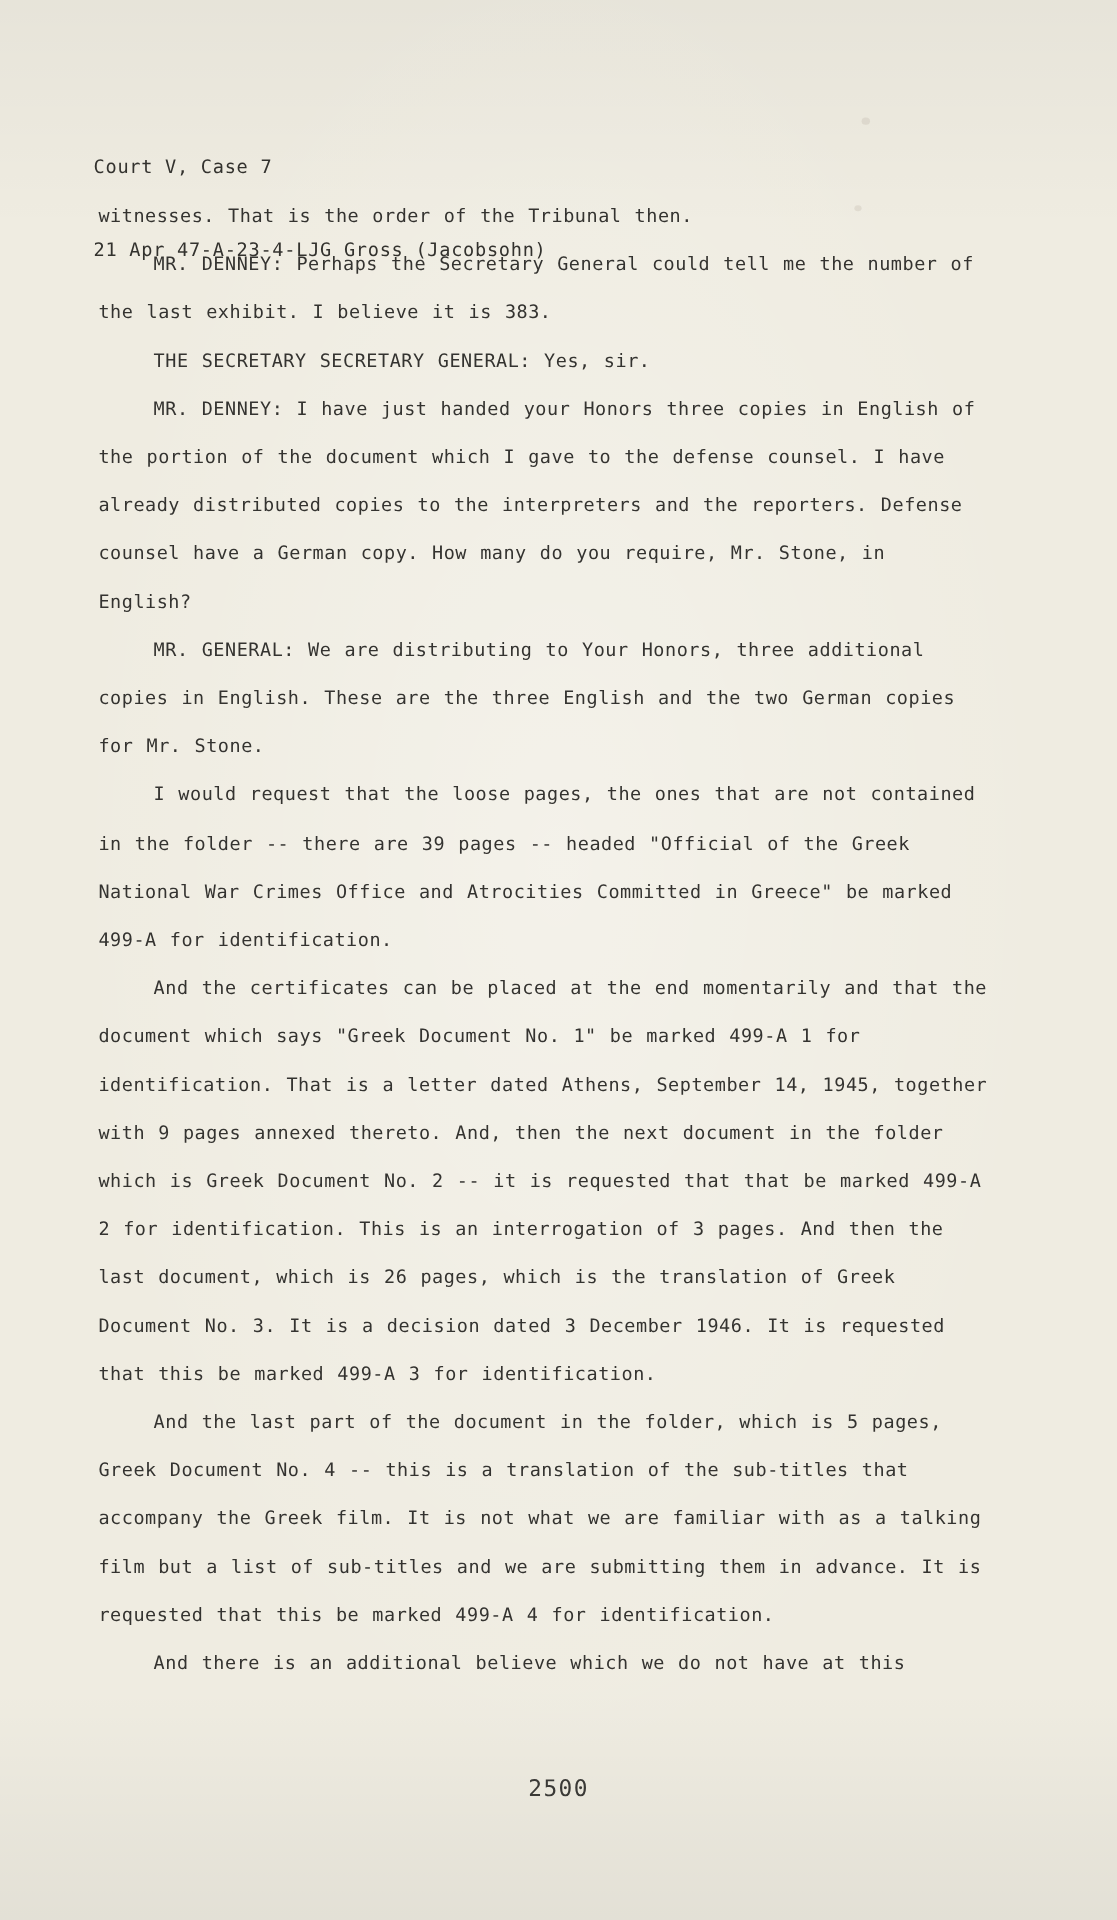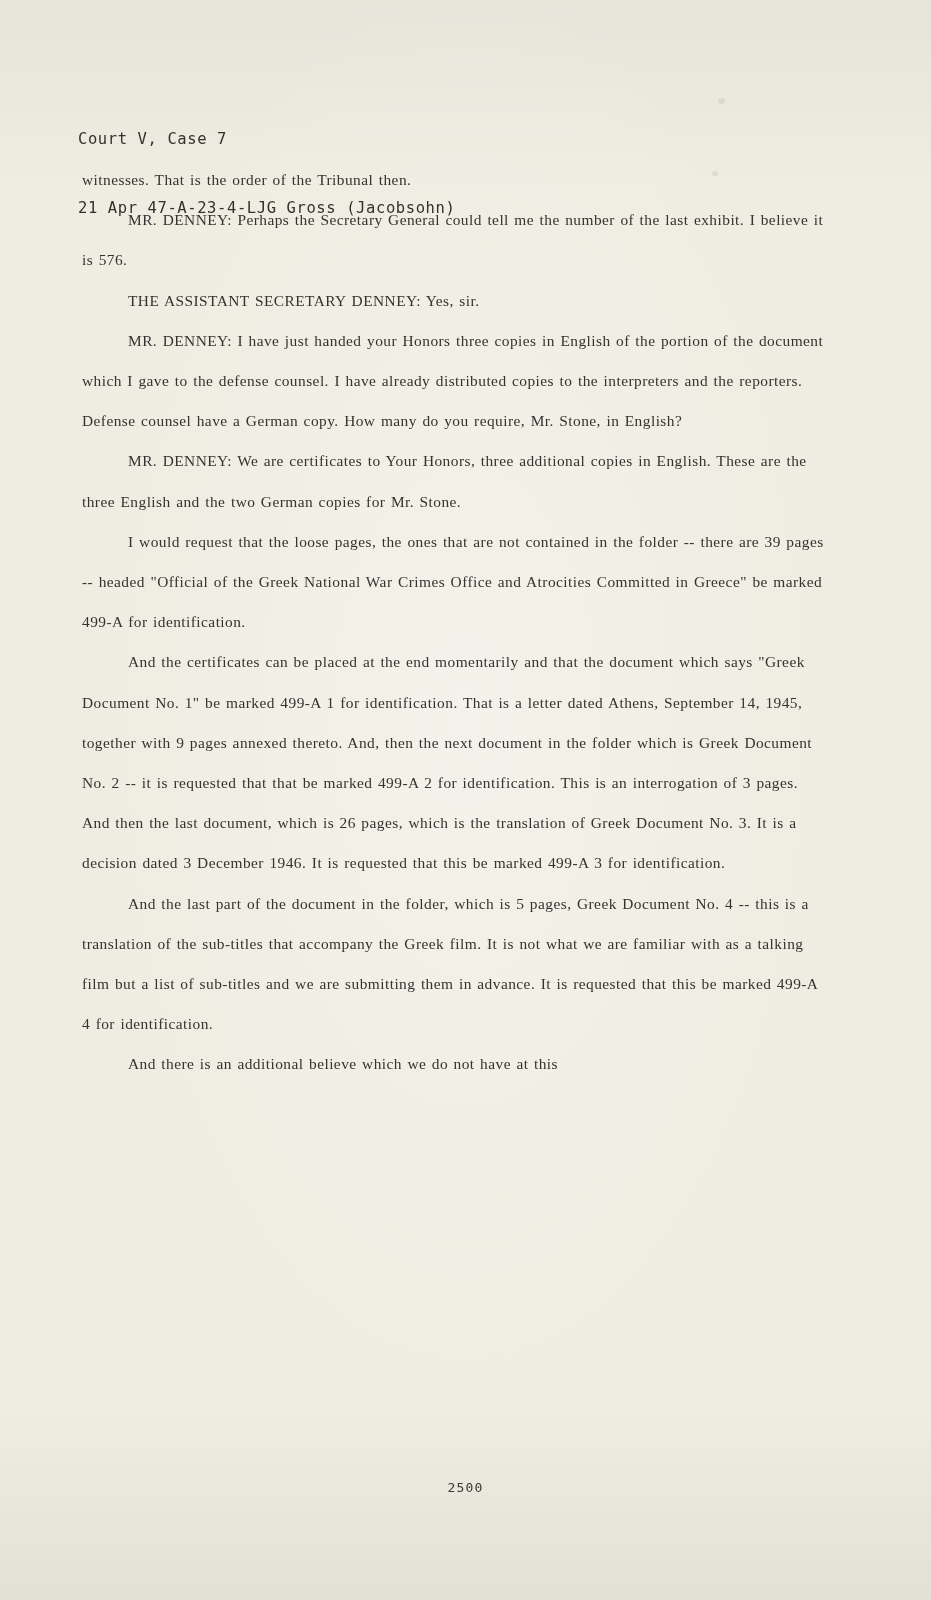--- a/index.html
+++ b/index.html
@@ -47,36 +47,35 @@
   .body-text {
     position: absolute;
     left: 82px;
     top: 160px;
     width: 742px;
     font-size: 15.4px;
     line-height: 40.2px;
     letter-spacing: 0.45px;
     color: #343330;
     word-spacing: 1.2px;
-    font-family: Liberation Serif, serif;
   }
   .para {
     margin: 0;
     text-indent: 0;
   }
   .para.indent {
     text-indent: 46px;
   }
   .page-number {
     position: absolute;
     left: 0;
     right: 0;
     top: 1480px;
     text-align: center;
-    font-size: 13px;
+    font-size: 19px;
     letter-spacing: 1.2px;
     color: #3a3936;
   }
   .smudge {
     position: absolute;
     pointer-events: none;
     background: rgba(120,110,90,0.12);
     border-radius: 50%;
   }
 </style>
@@ -88,24 +87,24 @@
   <div class="smudge" style="left:718px; top:98px; width:7px; height:6px;"></div>
   <div class="smudge" style="left:712px; top:171px; width:6px; height:5px;"></div>
 
   <div class="header">
     <span class="line">Court V, Case 7</span>
     <span class="line">21 Apr 47-A-23-4-LJG Gross (Jacobsohn)</span>
   </div>
 
   <div class="body-text">
     <p class="para">witnesses.  That is the order of the Tribunal then.</p>
-    <p class="para indent">MR. DENNEY:  Perhaps the Secretary General could tell me the number of the last exhibit.  I believe it is 576.</p>
-    <p class="para indent">THE ASSISTANT SECRETARY DENNEY:  Yes, sir.</p>
+    <p class="para indent">MR. DENNEY:  Perhaps the Secretary General could tell me the number of the last exhibit.  I believe it is 383.</p>
+    <p class="para indent">THE SECRETARY SECRETARY GENERAL:  Yes, sir.</p>
     <p class="para indent">MR. DENNEY:  I have just handed your Honors three copies in English of the portion of the document which I gave to the defense counsel.  I have already distributed copies to the interpreters and the reporters.  Defense counsel have a German copy.  How many do you require, Mr. Stone, in English?</p>
-    <p class="para indent">MR. DENNEY:  We are certificates to Your Honors, three additional copies in English.  These are the three English and the two German copies for Mr. Stone.</p>
+    <p class="para indent">MR. GENERAL:  We are distributing to Your Honors, three additional copies in English.  These are the three English and the two German copies for Mr. Stone.</p>
     <p class="para indent">I would request that the loose pages, the ones that are not contained in the folder -- there are 39 pages -- headed "Official of the Greek National War Crimes Office and Atrocities Committed in  Greece" be marked 499-A for identification.</p>
     <p class="para indent">And the certificates can be placed at the end momentarily and that the document which says  "Greek  Document No. 1" be marked 499-A 1 for identification.  That is a letter dated Athens, September 14, 1945, together with 9 pages annexed thereto.  And, then the next document in the folder which is Greek Document No. 2 -- it is requested that that be marked 499-A 2 for identification.  This is an interrogation of 3 pages.  And then the last document, which is 26 pages, which is the translation of Greek Document No. 3.  It is a decision dated 3  December 1946.  It is requested that this be marked 499-A 3 for identification.</p>
     <p class="para indent">And the last part of the document in the folder, which is 5 pages, Greek Document No. 4 -- this is a translation of the sub-titles that accompany the Greek film.  It is not what we are familiar with as a talking film but a list of sub-titles and we are submitting them in advance.  It is requested that this be marked 499-A 4 for identification.</p>
     <p class="para indent">And there is an additional believe which we do not have at this</p>
   </div>
 
   <div class="page-number">2500</div>
 
 </div>
 

